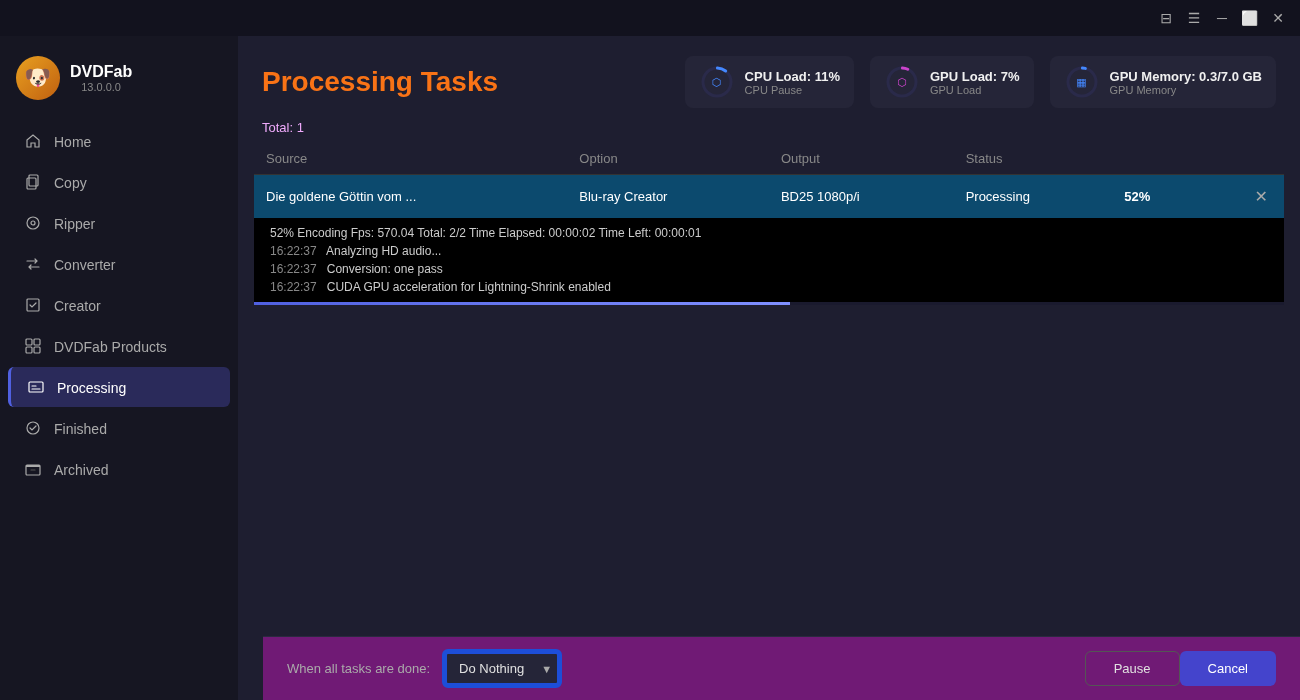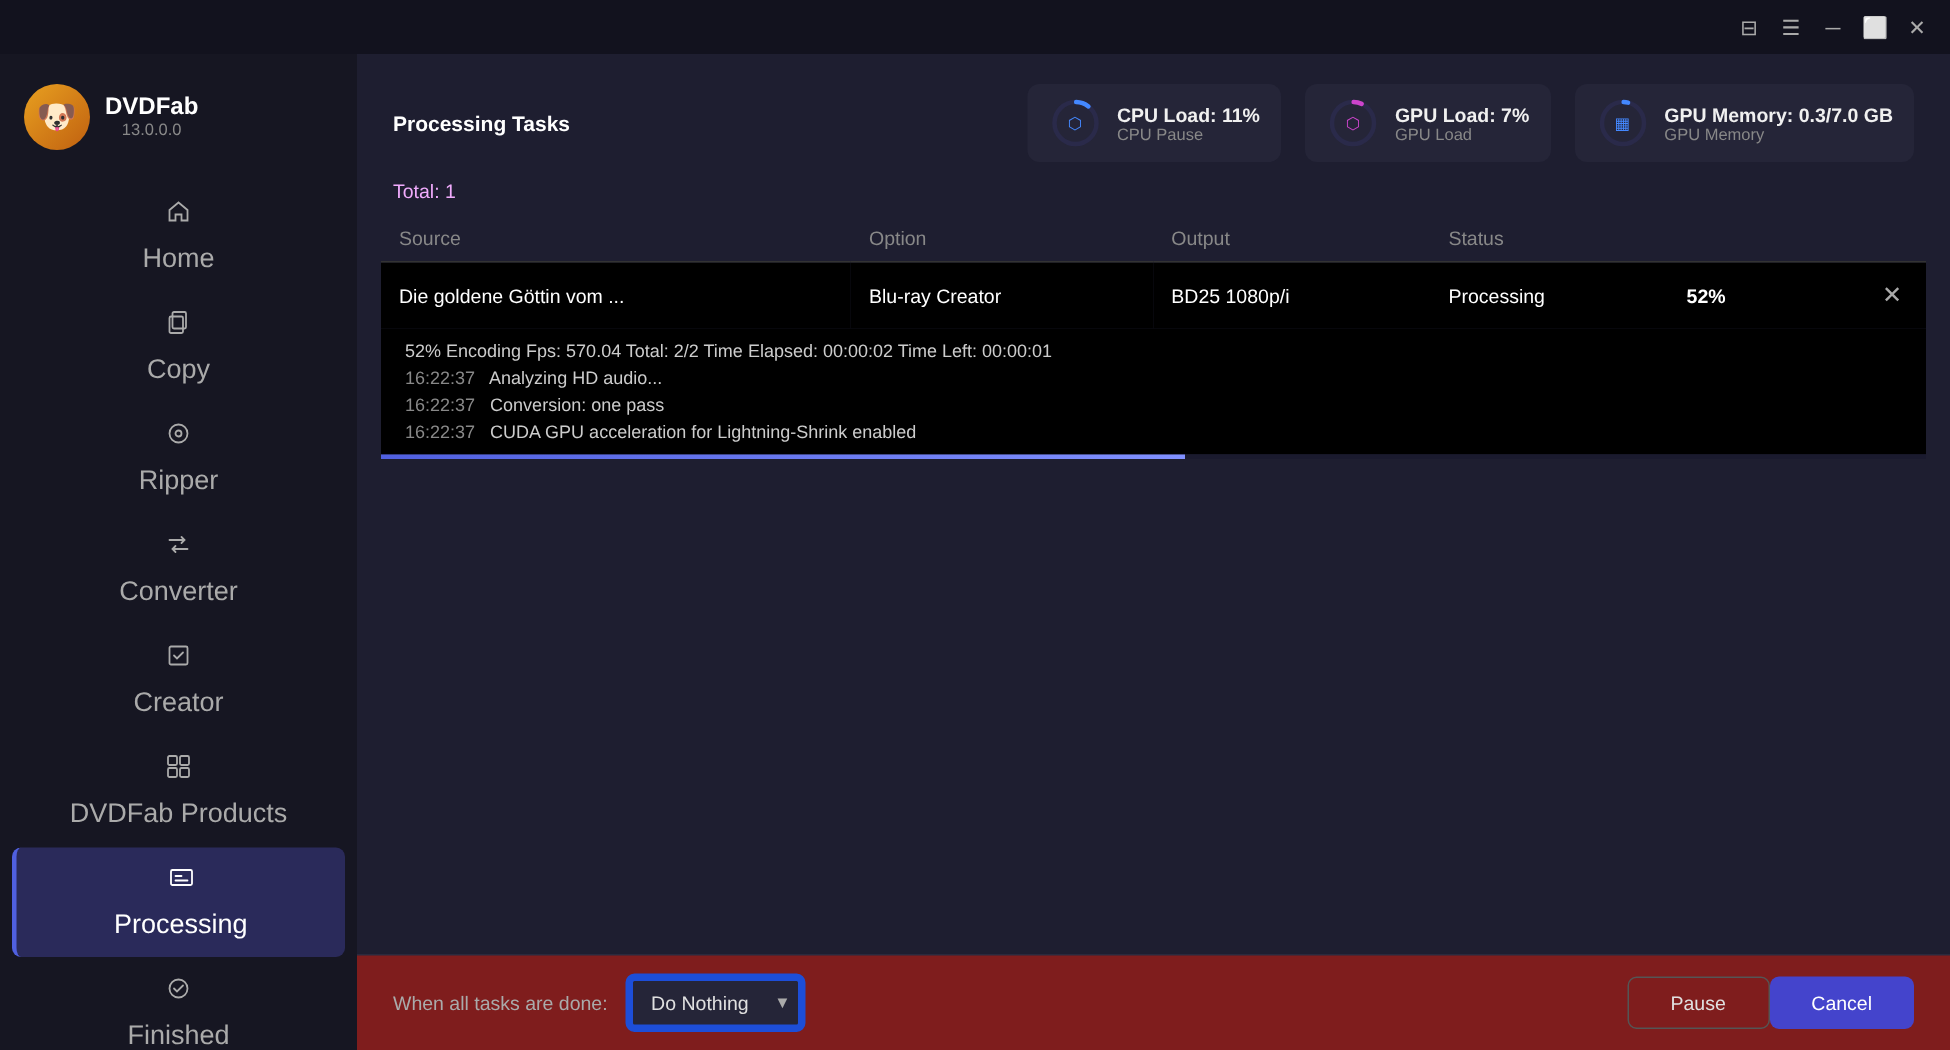--- a/index.html
+++ b/index.html
@@ -68,30 +68,29 @@
       justify-content: center;
       font-size: 22px;
     }
     .sidebar-logo-text { display: flex; flex-direction: column; align-items: center; }
     .sidebar-logo-name { color: #fff; font-size: 16px; font-weight: bold; }
     .sidebar-logo-version { color: #888; font-size: 11px; }
 
     .sidebar-nav { flex: 1; }
     .nav-item {
       display: flex;
-      align-items: center;
+      align-items: flex-end;
       padding: 11px 16px;
       cursor: pointer;
       gap: 12px;
       color: #aaa;
-      font-size: 18px;
+      font-size: 14px;
       border-radius: 6px;
       margin: 1px 8px;
       transition: background 0.15s;
-      flex-direction: column;
     }
     .nav-item.active {
       background: #2a2a5a;
       color: #fff;
       border-left: 3px solid #5060e0;
     }
     .nav-icon {
       width: 18px;
       height: 18px;
       display: flex;
@@ -111,23 +110,23 @@
 
     
     .content-header {
       padding: 20px 24px 12px 24px;
       display: flex;
       align-items: center;
       justify-content: space-between;
       flex-shrink: 0;
     }
     .page-title {
-      font-size: 14px;
+      font-size: 28px;
       font-weight: 600;
-      color: #ffffff;
+      color: #f97316;
     }
     .stats-row {
       display: flex;
       gap: 16px;
       align-items: center;
     }
     .stat-card {
       display: flex;
       align-items: center;
       gap: 10px;
@@ -173,21 +172,21 @@
       border-bottom: 1px solid #333;
     }
     .task-table th {
       text-align: left;
       padding: 8px 12px;
       color: #888;
       font-size: 13px;
       font-weight: 400;
     }
     .task-row {
-      background: #000000;
+      background: #0c4a6e;
       cursor: pointer;
     }
     .task-row td {
       padding: 12px 12px;
       font-size: 13px;
       color: #fff;
     }
     .task-row td:last-child {
       text-align: right;
     }
@@ -210,27 +209,28 @@
       background: #1a1a2e;
     }
     .progress-bar-fill {
       height: 3px;
       background: linear-gradient(90deg, #5060e0, #8090ff);
     }
 
     
     .bottom-bar {
       height: 64px;
-      background: #7f1d1d;
+      background: #701a75;
       border-top: 1px solid #2a2a3e;
       display: flex;
       align-items: center;
       justify-content: space-between;
       padding: 0 24px;
       flex-shrink: 0;
+      margin-left: 25px;
     }
     .bottom-left {
       display: flex;
       align-items: center;
       gap: 12px;
     }
     .bottom-label { font-size: 13px; color: #aaa; }
     .select-wrapper {
       position: relative;
       display: flex;

